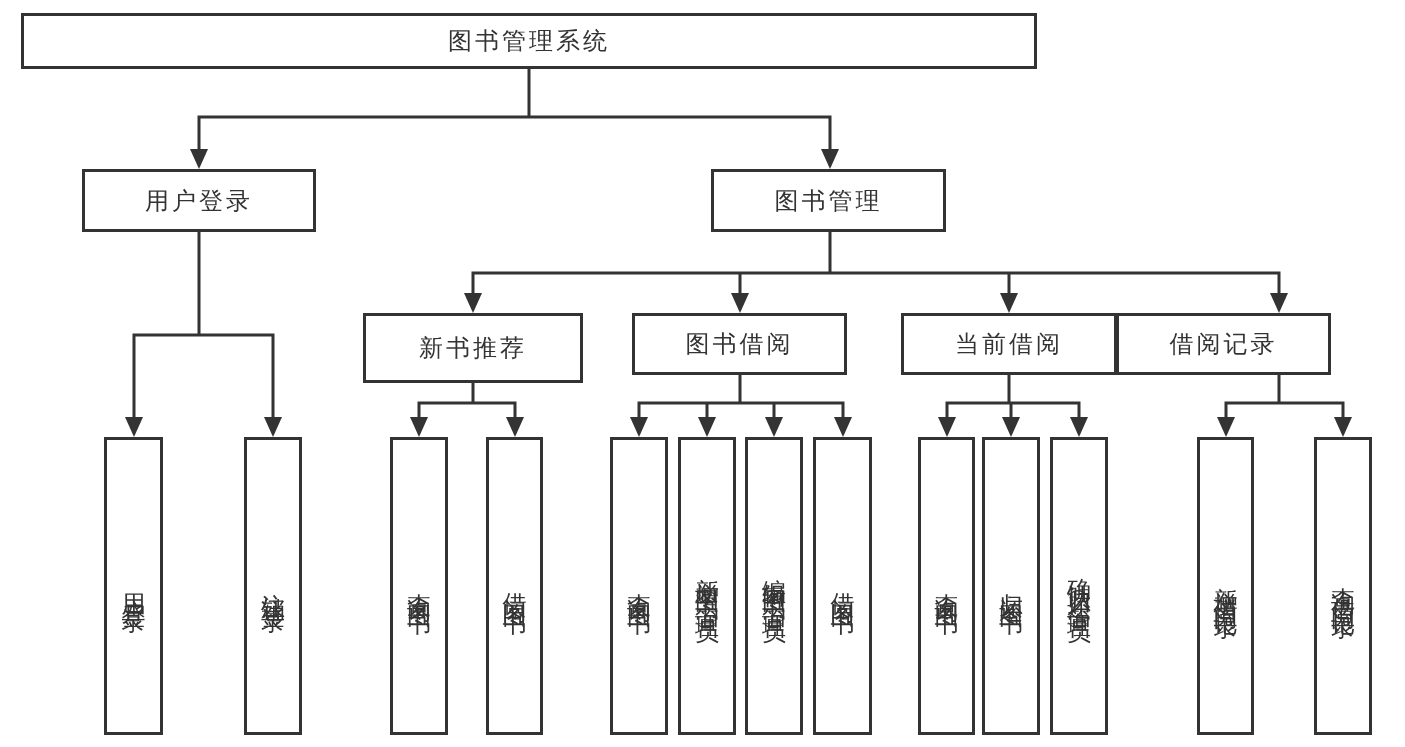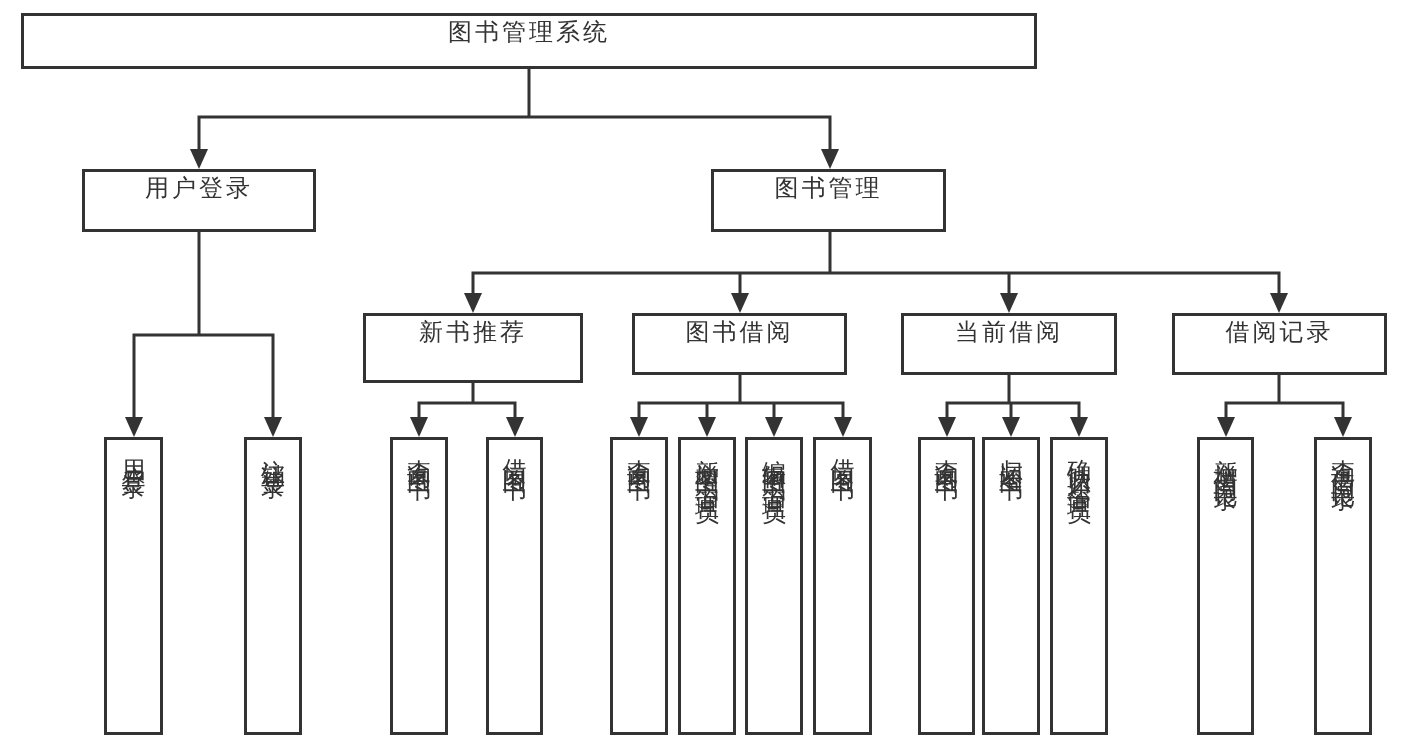--- a/index.html
+++ b/index.html
@@ -16,20 +16,21 @@
     left: 0; top: 0;
     width: 1405px; height: 747px;
   }
   .box {
     position: absolute;
     box-sizing: border-box;
     background: #ffffff;
     border: 3px solid #333333;
     color: #333333;
     display: flex;
+    align-items: center;
     justify-content: center;
     z-index: 2;
   }
   .box .h {
     font-size: 24px;
     letter-spacing: 3px;
     white-space: nowrap;
   }
   .box .v {
     writing-mode: vertical-rl;
@@ -125,21 +126,21 @@
 
   <div class="box" style="left:363px; top:313px; width:220px; height:70px;">
     <span class="h">新书推荐</span>
   </div>
   <div class="box" style="left:632px; top:313px; width:215px; height:62px;">
     <span class="h">图书借阅</span>
   </div>
   <div class="box" style="left:901px; top:313px; width:216px; height:62px;">
     <span class="h">当前借阅</span>
   </div>
-  <div class="box" style="left:1172px; top:313px; width:215px; height:62px;">
+  <div class="box" style="left:1116px; top:313px; width:215px; height:62px;">
     <span class="h">借阅记录</span>
   </div>
 
   <div class="box" style="left:104px; top:437px; width:59px; height:298px;">
     <span class="v">用户登录</span>
   </div>
   <div class="box" style="left:244px; top:437px; width:58px; height:298px;">
     <span class="v">注销登录</span>
   </div>
 

